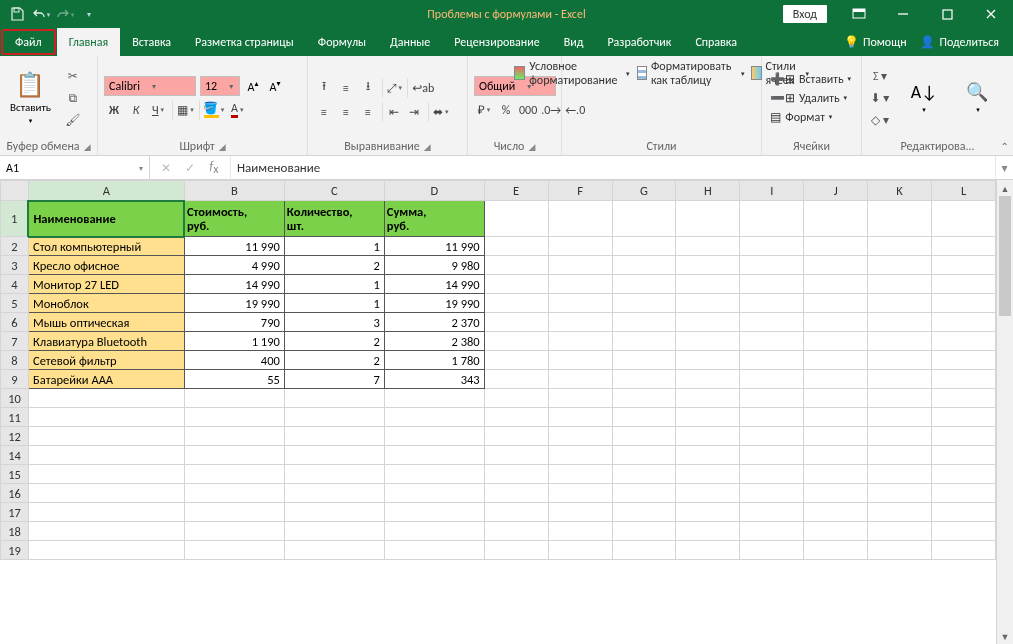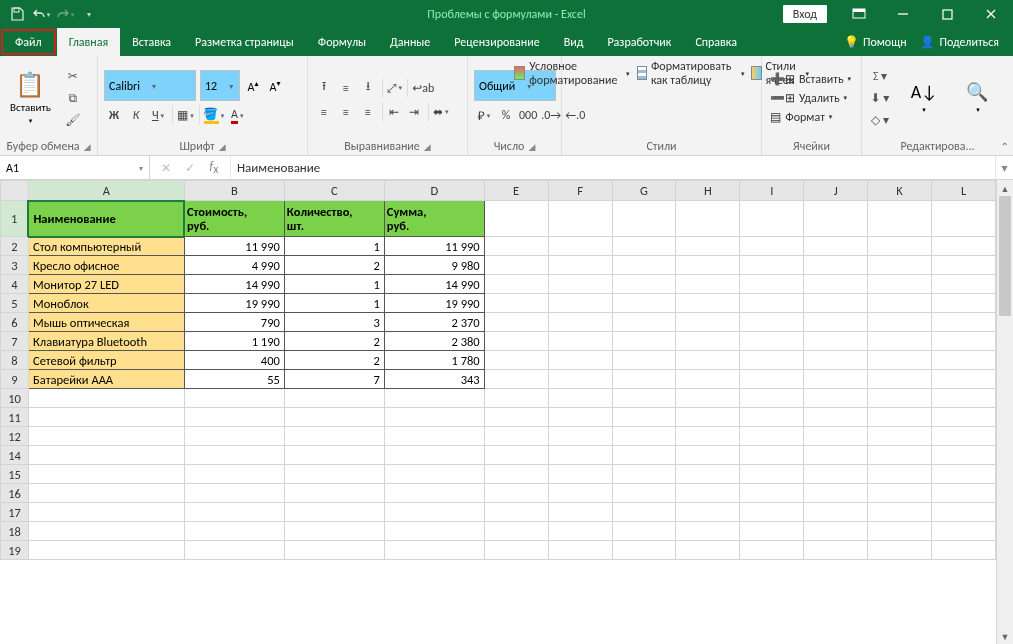--- a/index.html
+++ b/index.html
@@ -1,41 +1,41 @@
 <!DOCTYPE html>
 <html><head>
 <meta charset="utf-8">
 <style>
 *{box-sizing:border-box;margin:0;padding:0;font-family:"Segoe UI",Calibri,Arial,sans-serif;font-size:12px;user-select:none}
 body{width:1013px;height:644px;overflow:hidden;background:#fff;display:flex;flex-direction:column}
 .titlebar{height:28px;background:#0f713a;display:flex;align-items:center;color:#fff;position:relative}
 .qat{display:flex;align-items:center;gap:2px;padding-left:6px}
 .qat-btn{width:22px;height:22px;display:flex;align-items:center;justify-content:center;color:#cde;opacity:.9}
 .qat-btn.disabled{opacity:.4}
-.title{position:absolute;left:50%;transform:translateX(-50%);font-size:12px;color:#86efac}
+.title{position:absolute;left:50%;transform:translateX(-50%);font-size:12px;color:#fdba74}
 .title-right{margin-left:auto;display:flex;align-items:center;gap:4px;padding-right:2px}
 .login-btn{background:#fff;color:#333;padding:2px 10px;border-radius:1px;font-size:12px;margin-right:8px}
 .win-btn{width:40px;height:28px;display:flex;align-items:center;justify-content:center;color:#fff}
 .tabs{height:28px;background:#0f713a;display:flex;align-items:stretch;color:#fff}
 .tab{padding:0 12px;display:flex;align-items:center;font-size:12px;cursor:pointer}
 .tab.file{border:2px solid #d02020;border-radius:3px;margin:1px}
 .tab.active{background:#f3f3f3;color:#0f713a}
 .tabs-right{margin-left:auto;display:flex;align-items:center;gap:14px;padding-right:14px}
 .tabs-right .rlink{display:flex;align-items:center;gap:4px}
 .ribbon{height:100px;background:#f3f3f3;border-bottom:1px solid #d4d4d4;display:flex;position:relative}
 .rgroup{border-right:1px solid #e0e0e0;display:flex;flex-direction:column;justify-content:space-between;padding:2px 6px 0}
 .rgroup-body{flex:1;display:flex;align-items:center;gap:6px}
 .rgroup-label{text-align:center;font-size:11px;color:#666;padding:2px 0;display:flex;justify-content:center;align-items:center;gap:4px}
 .rgroup-label .dlg{font-size:9px;color:#888}
 .big-btn{display:flex;flex-direction:column;align-items:center;justify-content:center;gap:2px;padding:2px 4px;min-width:44px}
 .big-btn .icn{font-size:24px}
 .small-col{display:flex;flex-direction:column;gap:4px;padding:0 2px}
 .small-btn{width:20px;height:18px;display:flex;align-items:center;justify-content:center;color:#555}
 .font-row{display:flex;align-items:center;gap:4px}
-.font-sel{height:31px;border:1px solid #c0c0c0;background:#7dd3fc;padding:0 4px;display:flex;align-items:center;gap:12px;font-size:12px}
+.font-sel{height:20px;border:1px solid #c0c0c0;background:#fca5a5;padding:0 4px;display:flex;align-items:center;gap:12px;font-size:12px}
 .font-sel .dd{font-size:8px;color:#666}
 .btn-row{display:flex;gap:2px;margin-top:4px}
 .btn-row .rb{min-width:20px;height:20px;display:flex;align-items:center;justify-content:center;border:1px solid transparent;color:#444}
 .btn-row .rb.sep{border-left:1px solid #ddd;margin-left:2px;padding-left:4px}
 .rb .dd{font-size:7px;margin-left:2px;color:#666}
 .styles-btn{display:flex;align-items:center;gap:4px;padding:1px 2px;font-size:12px;color:#333}
 .styles-btn .si{width:16px;height:14px;border:1px solid #888;display:inline-block}
 .collapse{position:absolute;right:4px;bottom:2px;font-size:10px;color:#666}
 .namebox-row{height:24px;border-bottom:1px solid #d4d4d4;display:flex;align-items:stretch;background:#fff}
 .namebox{width:150px;border-right:1px solid #d4d4d4;display:flex;align-items:center;padding:0 6px;justify-content:space-between}

